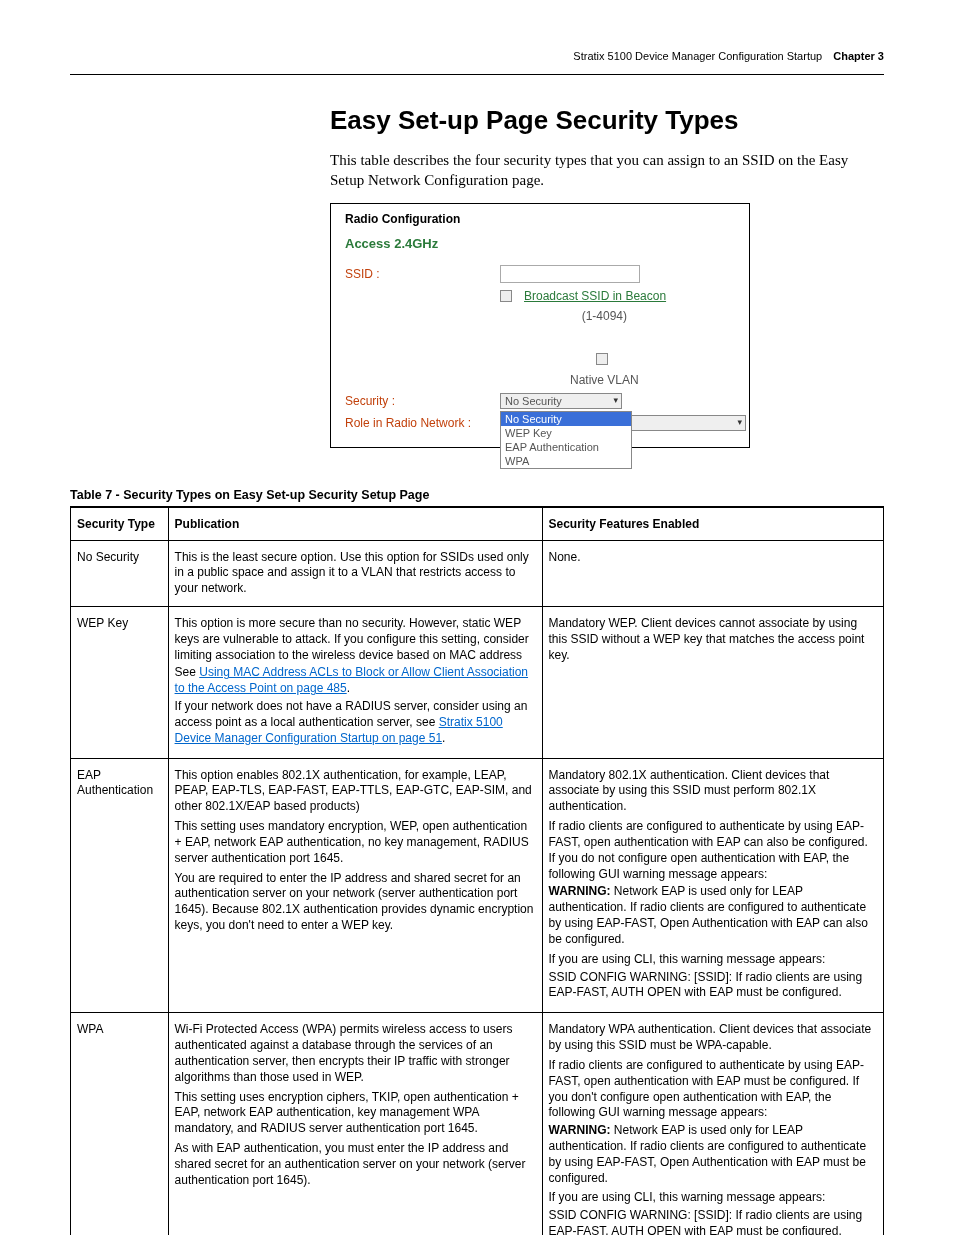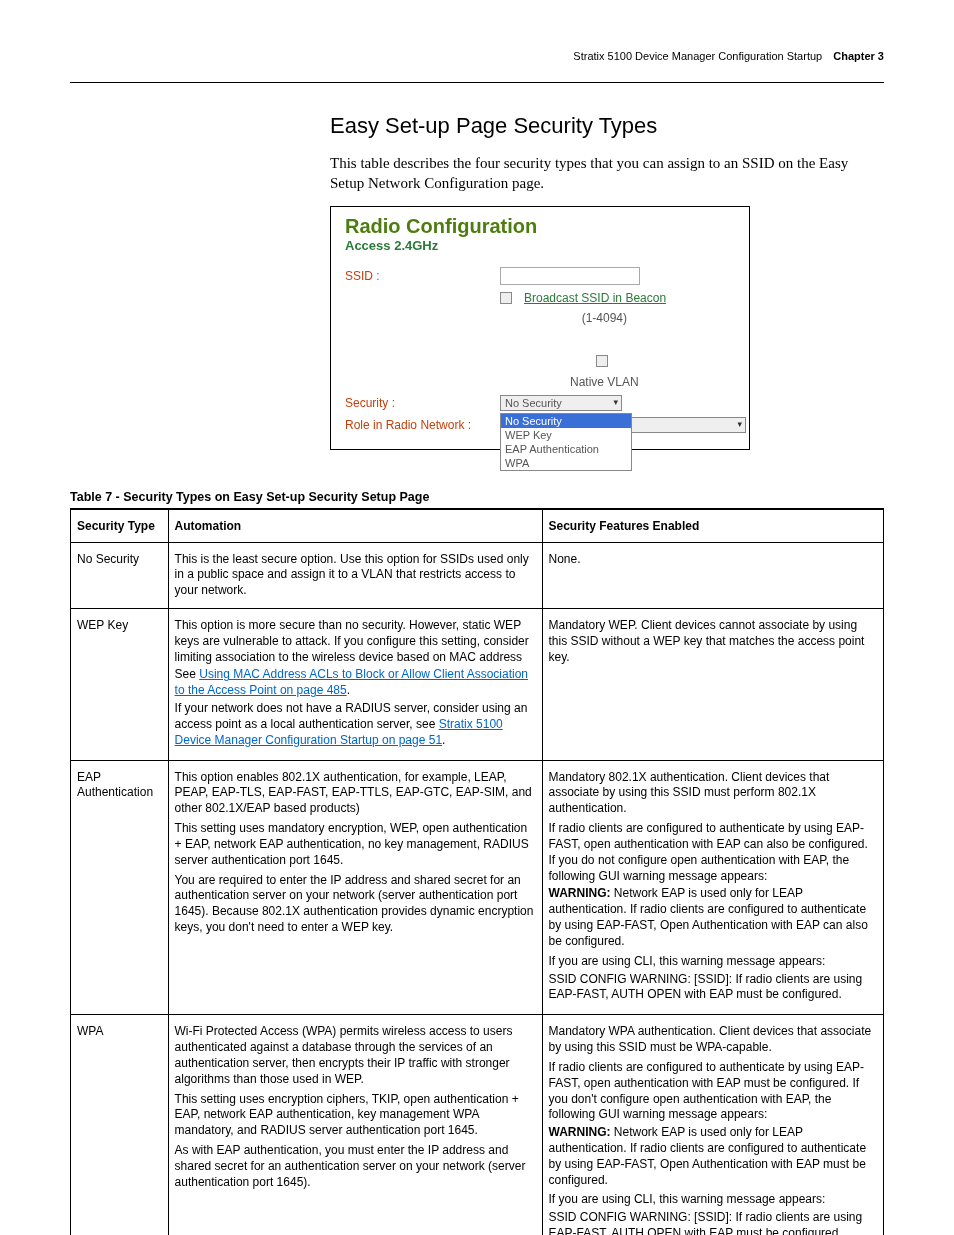--- a/index.html
+++ b/index.html
@@ -11,54 +11,55 @@
     width: 954px;
   }
   .page {
     padding: 50px 70px 40px 70px;
     box-sizing: border-box;
   }
   .header {
     border-bottom: 1.5px solid #000;
     text-align: right;
     font-size: 11px;
-    padding-bottom: 20px;
+    padding-bottom: 12px;
     margin-bottom: 30px;
   }
   .header .chapter {
     font-weight: bold;
     margin-left: 8px;
   }
   .content-indent {
     margin-left: 260px;
   }
   h2.section {
     font-family: Arial, Helvetica, sans-serif;
-    font-size: 22px;
-    font-weight: normal;
+    font-size: 26px;
+    font-weight: bold;
     margin: 17px 0 14px 0;
   }
   .intro {
     font-family: Georgia, "Times New Roman", serif;
     font-size: 15px;
     line-height: 1.35;
     margin: 0 0 12px 0;
   }
   .screenshot {
     border: 1px solid #000;
     width: 420px;
     padding: 8px 14px 10px 14px;
     box-sizing: border-box;
     margin-bottom: 40px;
     font-family: Arial, sans-serif;
   }
   .screenshot-title {
-    color: #4d7c0f;
-    font-weight: bold;
-    font-size: 20px;
+    color: #000000;
+    font-weight: bold;
+    font-size: 12px;
+    margin-bottom: 10px;
   }
   .screenshot-subtitle {
     color: #2a7a3a;
     font-weight: bold;
     font-size: 13px;
     margin-bottom: 14px;
   }
   .form-row {
     display: flex;
     align-items: center;
@@ -255,21 +256,21 @@
       </div>
     </div>
   </div>
 
   <div class="table-caption">Table 7 - Security Types on Easy Set-up Security Setup Page</div>
 
   <table class="maintable">
     <thead>
       <tr>
         <th class="col-sectype">Security Type</th>
-        <th class="col-desc">Automation</th>
+        <th class="col-desc">Publication</th>
         <th class="col-feat">Security Features Enabled</th>
       </tr>
     </thead>
     <tbody>
       <tr>
         <td>No Security</td>
         <td>This is the least secure option. Use this option for SSIDs used only in a public space and assign it to a VLAN that restricts access to your network.</td>
         <td>None.</td>
       </tr>
       <tr>

